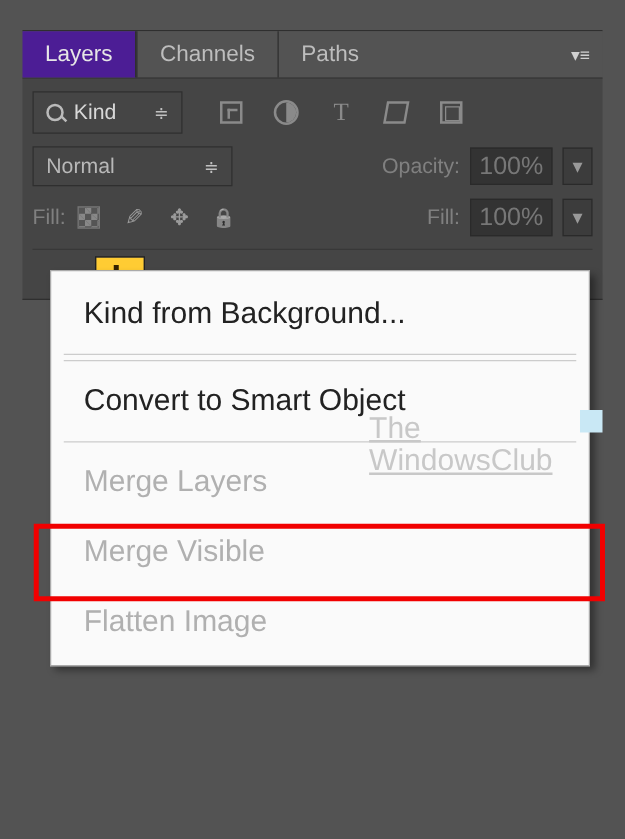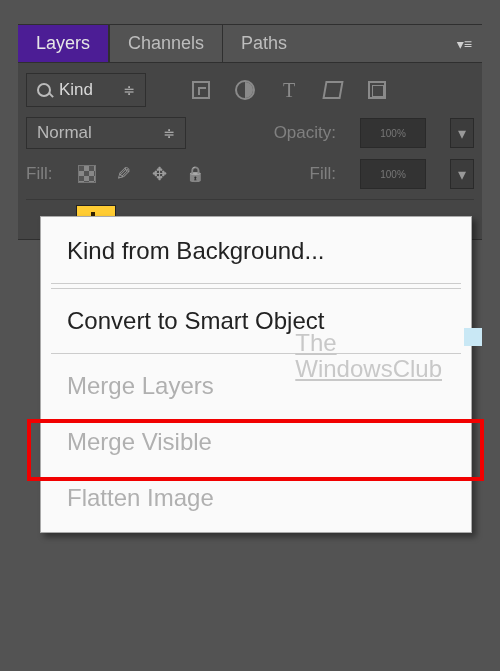--- a/index.html
+++ b/index.html
@@ -50,21 +50,21 @@
     font-size: 14px;
   }
   .panel-body {
     background: #454545;
     padding: 10px 8px 0 8px;
     border-bottom: 1px solid #2f2f2f;
   }
   .row {
     display: flex;
     align-items: center;
-    gap: 24px;
+    gap: 8px;
     margin-bottom: 10px;
   }
   .kind-dd {
     display: flex;
     align-items: center;
     background: #454545;
     border: 1px solid #2f2f2f;
     height: 34px;
     padding: 0 10px;
     width: 120px;
@@ -131,21 +131,21 @@
     display:flex;align-items:center;
     border:1px solid #2f2f2f;height:32px;padding:0 10px;width:160px;
     color:#b8b8b8;font-size:17px;cursor:pointer;
   }
   .label-dim {
     color:#808080; font-size:17px;
   }
   .val-box {
     background:#333;color:#777;border:1px solid #2a2a2a;
     height:30px;width:66px;display:flex;align-items:center;justify-content:center;
-    font-size:10px;
+    font-size:20px;
   }
   .mini-arrow {
     width:24px;height:30px;border:1px solid #2a2a2a;background:#3c3c3c;
     display:flex;align-items:center;justify-content:center;color:#999;cursor:pointer;
   }
   .lock-icons {
     display:flex;gap:14px;align-items:center;
   }
   .lock-icon {
     width:22px;height:22px;display:flex;align-items:center;justify-content:center;

